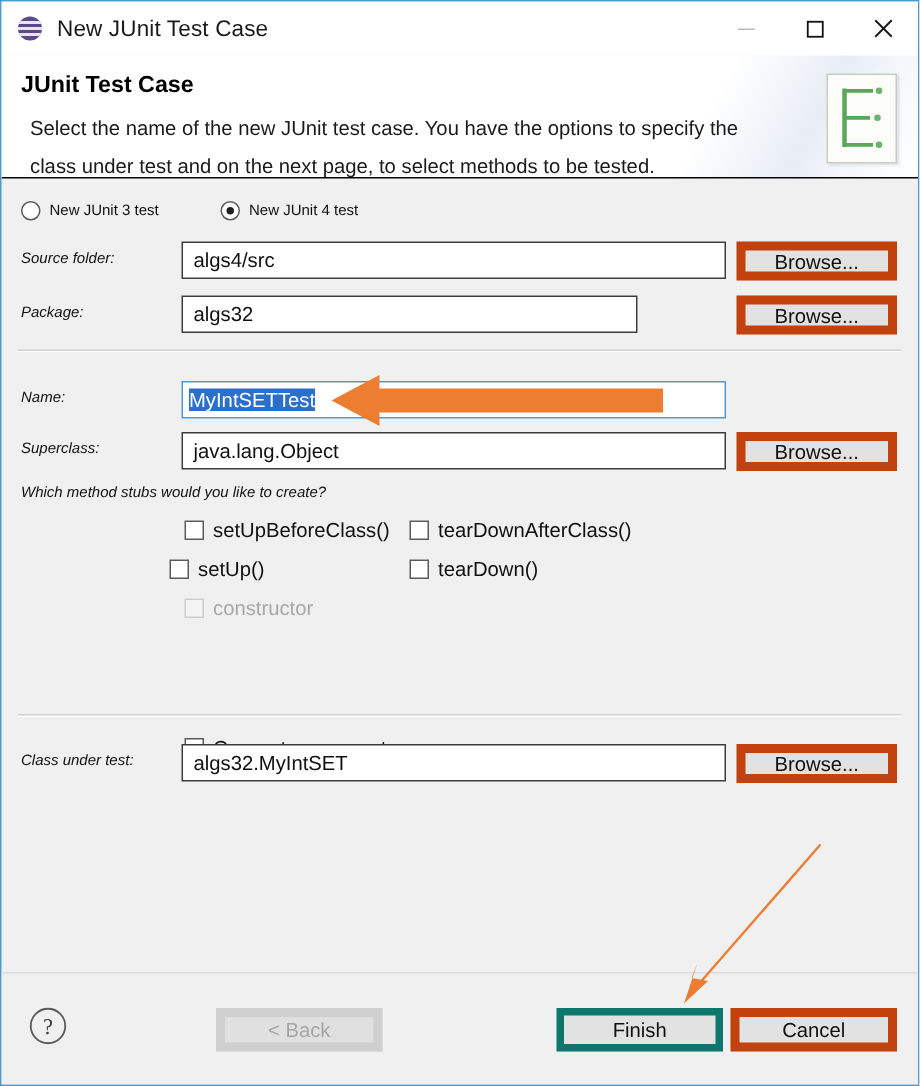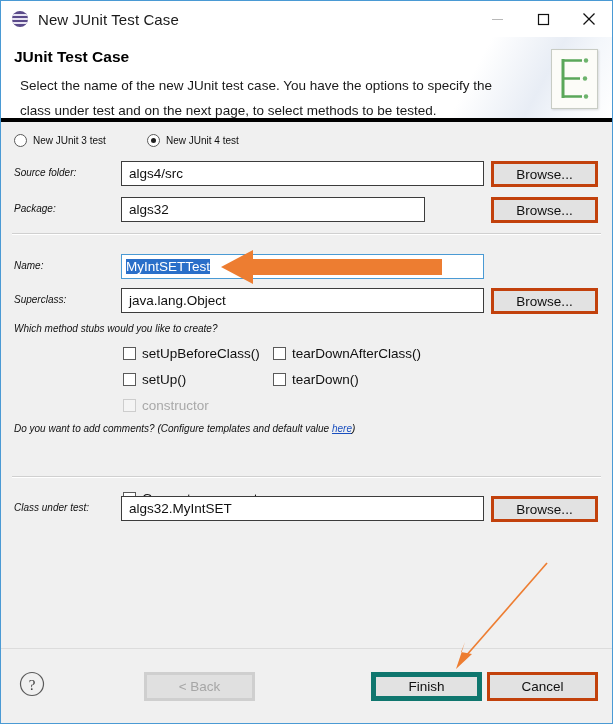--- a/index.html
+++ b/index.html
@@ -69,21 +69,21 @@
   .win-btn.disabled { color: #b8b8b8; }
   .win-btn svg { display: block; }
 
   
   .banner {
     position: absolute;
     left: 0; top: 36px;
     width: 611px;
     height: 81px;
     background: #ffffff;
-    border-bottom: 4px solid #000000;
+    border-bottom: 1px solid #000000;
     overflow: hidden;
   }
   .banner-sheen {
     position: absolute;
     right: 0; top: 0;
     width: 190px; height: 81px;
     background: linear-gradient(118deg, rgba(255,255,255,0) 30%, #e8edf5 62%, #f4f7fb 78%, #ffffff 100%);
   }
   .banner-title {
     position: absolute;
@@ -138,21 +138,21 @@
   .sel {
     background: #2a6fc9;
     color: #ffffff;
   }
 
   .btn {
     position: absolute;
     box-sizing: border-box;
     height: 26px;
     background: #e2e2e2;
-    border: 3px solid #c2410c;
+    border: 6px solid #c2410c;
     font-family: "Liberation Sans", sans-serif;
     font-size: 13.5px;
     color: #101010;
     display: flex;
     align-items: center;
     justify-content: center;
     cursor: default;
   }
   .btn.disabled { color: #a6a6a6; background: #e0e0e0; border-color: #cfcfcf; }
   .btn.default-focus {
@@ -317,36 +317,33 @@
   <div class="lbl" style="left:13px; top:322px;">Which method stubs would you like to create?</div>
 
   <div class="cb" style="left:122px; top:345px;">
     <span class="box"></span>
     <span>setUpBeforeClass()</span>
   </div>
   <div class="cb" style="left:272px; top:345px;">
     <span class="box"></span>
     <span>tearDownAfterClass()</span>
   </div>
-  <div class="cb" style="left:122px; top:371px;">
+  <div class="cb" style="left:112px; top:371px;">
     <span class="box"></span>
     <span>setUp()</span>
   </div>
   <div class="cb" style="left:272px; top:371px;">
     <span class="box"></span>
     <span>tearDown()</span>
   </div>
   <div class="cb disabled" style="left:122px; top:397px;">
     <span class="box"></span>
     <span>constructor</span>
   </div>
 
-  <div class="lbl" style="left:13px; top:422px;">
-    <span>Do you want to add comments? (Configure templates and default value </span><span class="link">here</span><span>)</span>
-  </div>
   <div class="cb" style="left:122px; top:445px;margin-top:45px;">
     <span class="box"></span>
     <span>Generate comments</span>
   </div>
 
   <div class="sep" style="left:11px; top:475px; width:589px;"></div>
 
   <div class="lbl" style="left:13px; top:501px;">Class under test:</div>
   <div class="field" style="left:120px; top:495px; width:363px;">algs32.MyIntSET</div>
   <div class="btn" style="left:490px; top:495px; width:107px;">Browse...</div>

